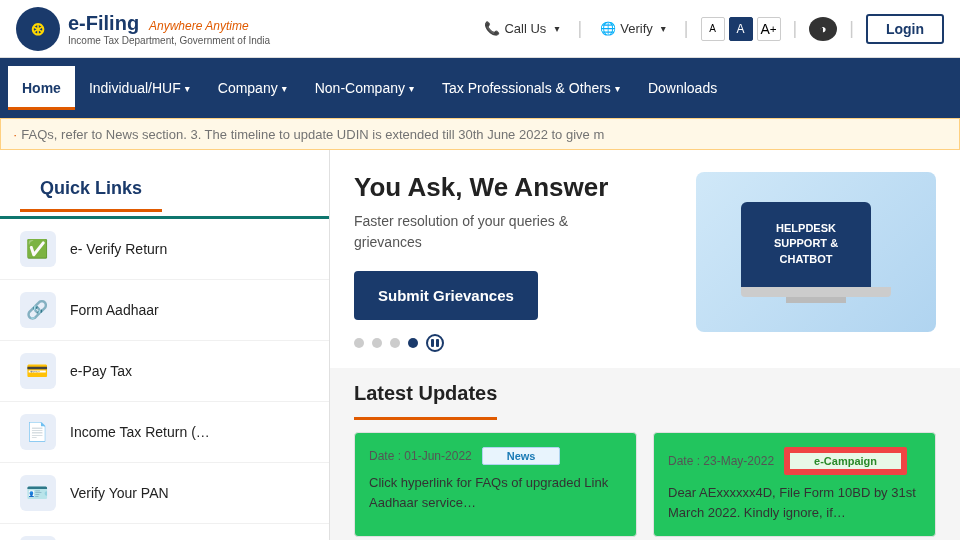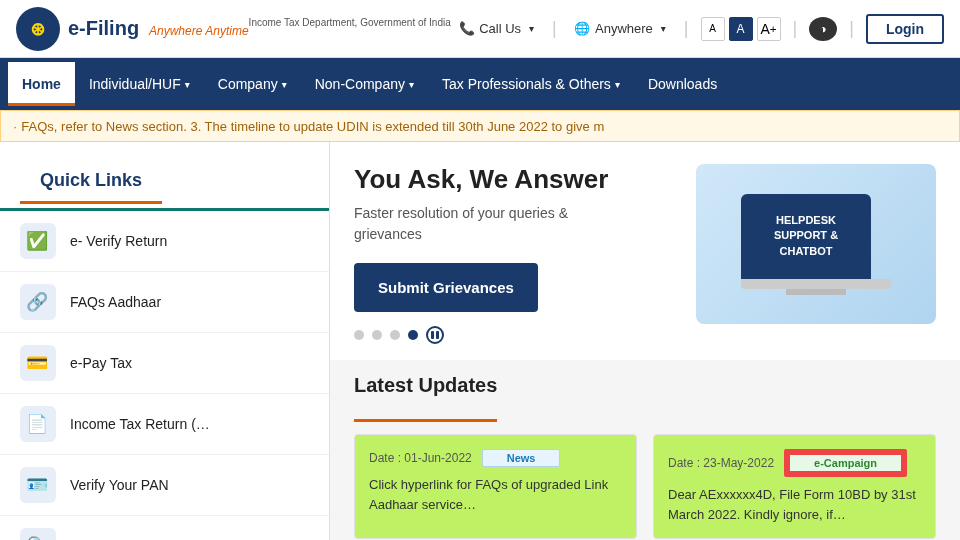--- a/index.html
+++ b/index.html
@@ -27,21 +27,21 @@
       border-radius: 50%;
       display: flex;
       align-items: center;
       justify-content: center;
       color: #ffd700;
       font-size: 18px;
       font-weight: bold;
     }
     .logo-text {
       display: flex;
-      flex-direction: row;
+      flex-direction: column;
     }
     .header-right {
       display: flex;
       align-items: center;
       gap: 12px;
     }
     .header-btn {
       display: flex;
       align-items: center;
       gap: 4px;
@@ -94,23 +94,23 @@
       font-size: 14px;
       font-weight: bold;
       cursor: pointer;
       border-radius: 3px;
     }
 
     
     .nav {
       background: #1a3a6b;
       display: flex;
-      align-items: flex-start;
-      height: 52px;
-      padding: 4px 8px;
+      align-items: center;
+      height: 60px;
+      padding: 12px 8px;
     }
     .nav-item {
       color: #fff;
       padding: 0 14px;
       height: 44px;
       display: flex;
       align-items: center;
       font-size: 14px;
       cursor: pointer;
       white-space: nowrap;
@@ -146,21 +146,21 @@
       white-space: nowrap;
       height: 32px;
       display: flex;
       align-items: center;
     }
     .ticker-dot {
       color: #e05a00;
       margin-right: 4px;
     }
     .ticker-text {
-      color: #a16207;
+      color: #737373;
       font-weight: 500;
     }
 
     
     .main-content {
       display: flex;
       height: calc(540px - 58px - 44px - 32px);
     }
 
     
@@ -330,30 +330,30 @@
     .latest-section {
       background: #f5f5f5;
       padding: 14px 24px;
       flex: 1;
     }
     .latest-title {
       font-size: 20px;
       font-weight: bold;
       color: #222;
       margin-bottom: 12px;
-      padding-bottom: 22px;
+      padding-bottom: 12px;
       border-bottom: 3px solid #e05a00;
       display: inline-block;
     }
     .updates-grid {
       display: flex;
       gap: 16px;
     }
     .update-card {
-      background: #bef264;
+      background: #22c55e;
       border-radius: 4px;
       padding: 14px;
       flex: 1;
       border: 1px solid #e0e0e0;
     }
     .update-meta {
       display: flex;
       align-items: center;
       gap: 10px;
       margin-bottom: 8px;
@@ -400,21 +400,21 @@
   </div>
   <div class="header-right">
     <button class="header-btn">
       <span>📞</span>
       <span>Call Us</span>
       <span class="nav-arrow">▾</span>
     </button>
     <span class="separator">|</span>
     <button class="header-btn">
       <span>🌐</span>
-      <span>Anywhere</span>
+      <span>Verify</span>
       <span class="nav-arrow">▾</span>
     </button>
     <span class="separator">|</span>
     <div class="font-size-controls">
       <button class="font-btn" style="font-size:10px;">A</button>
       <button class="font-btn active" style="font-size:12px;">A</button>
       <button class="font-btn" style="font-size:14px;">A<sup>+</sup></button>
     </div>
     <span class="separator">|</span>
     <button class="contrast-btn">
@@ -461,21 +461,21 @@
     <div class="sidebar-title-wrap">
       <span class="sidebar-title">Quick Links</span>
     </div>
 
     <div class="sidebar-item">
       <div class="sidebar-icon">✅</div>
       <span>e- Verify Return</span>
     </div>
     <div class="sidebar-item">
       <div class="sidebar-icon">🔗</div>
-      <span>FAQs Aadhaar</span>
+      <span>Form Aadhaar</span>
     </div>
     <div class="sidebar-item">
       <div class="sidebar-icon">💳</div>
       <span>e-Pay Tax</span>
     </div>
     <div class="sidebar-item">
       <div class="sidebar-icon">📄</div>
       <span>Income Tax Return (…</span>
     </div>
     <div class="sidebar-item">

